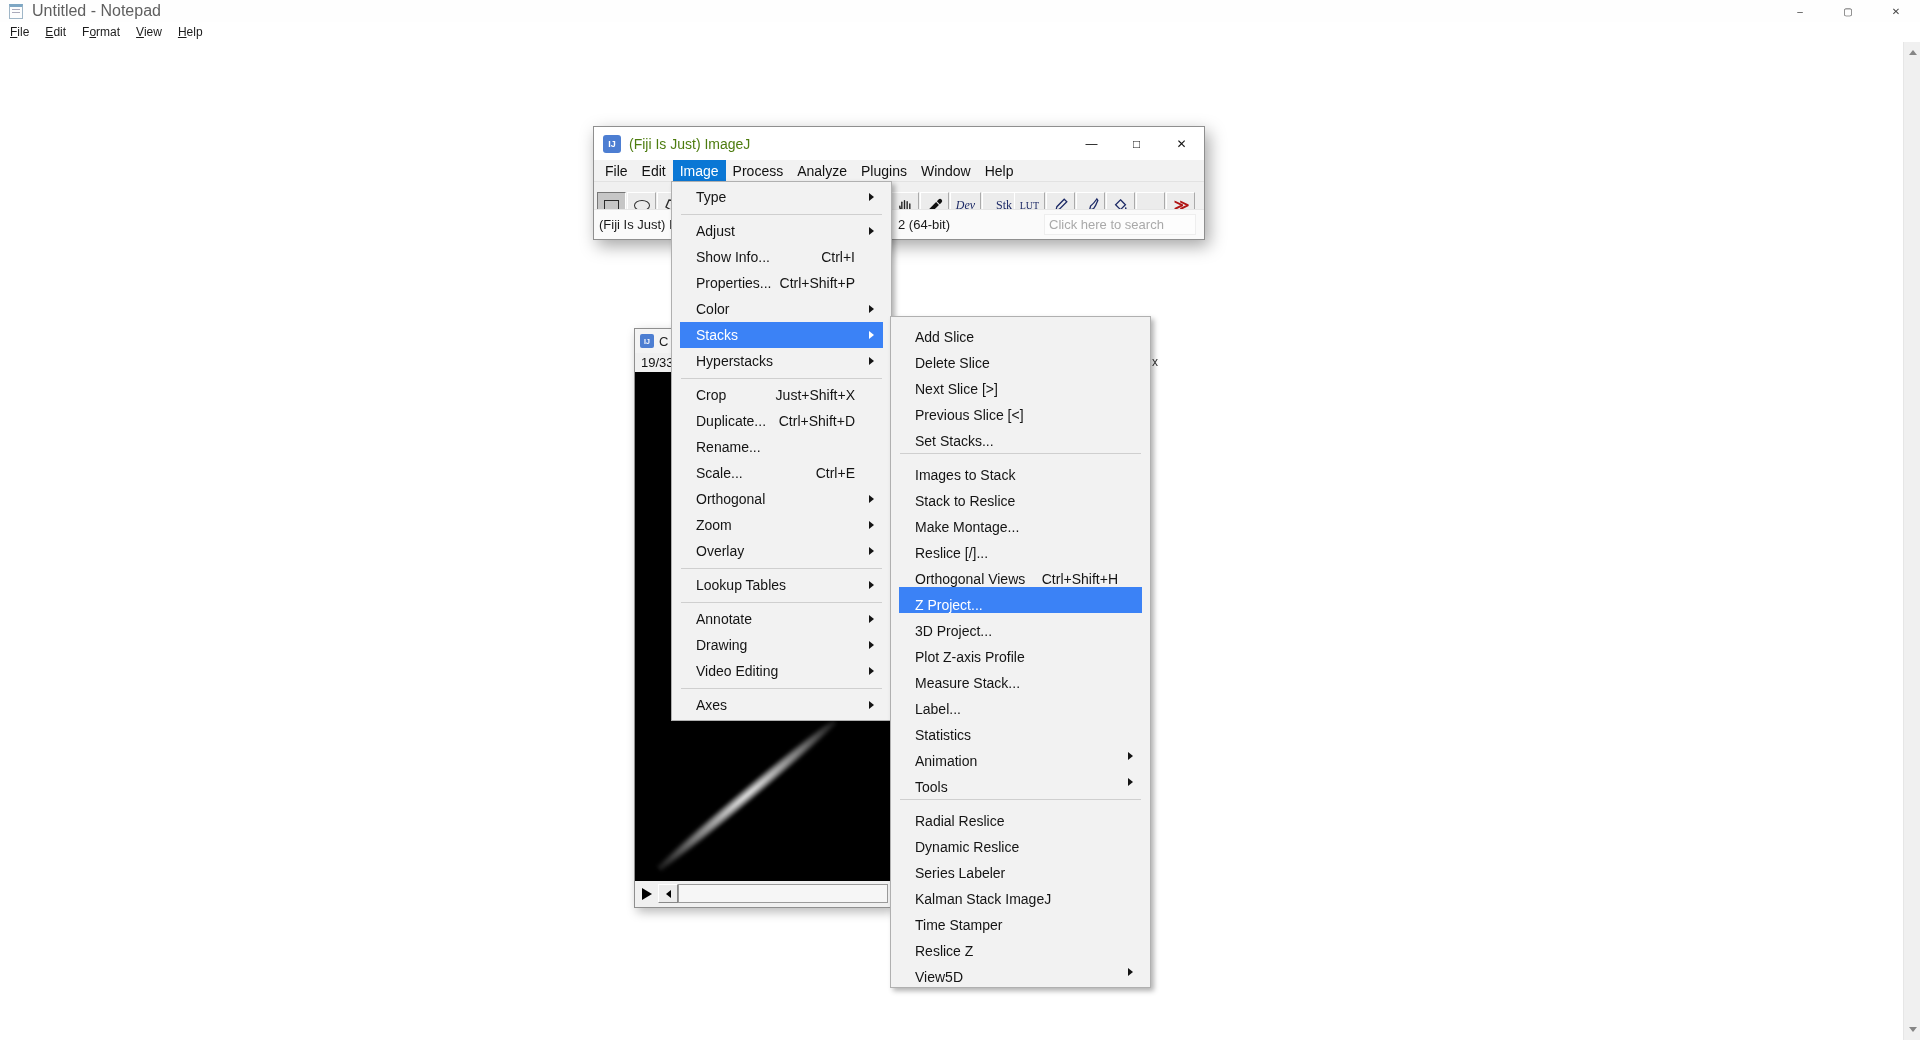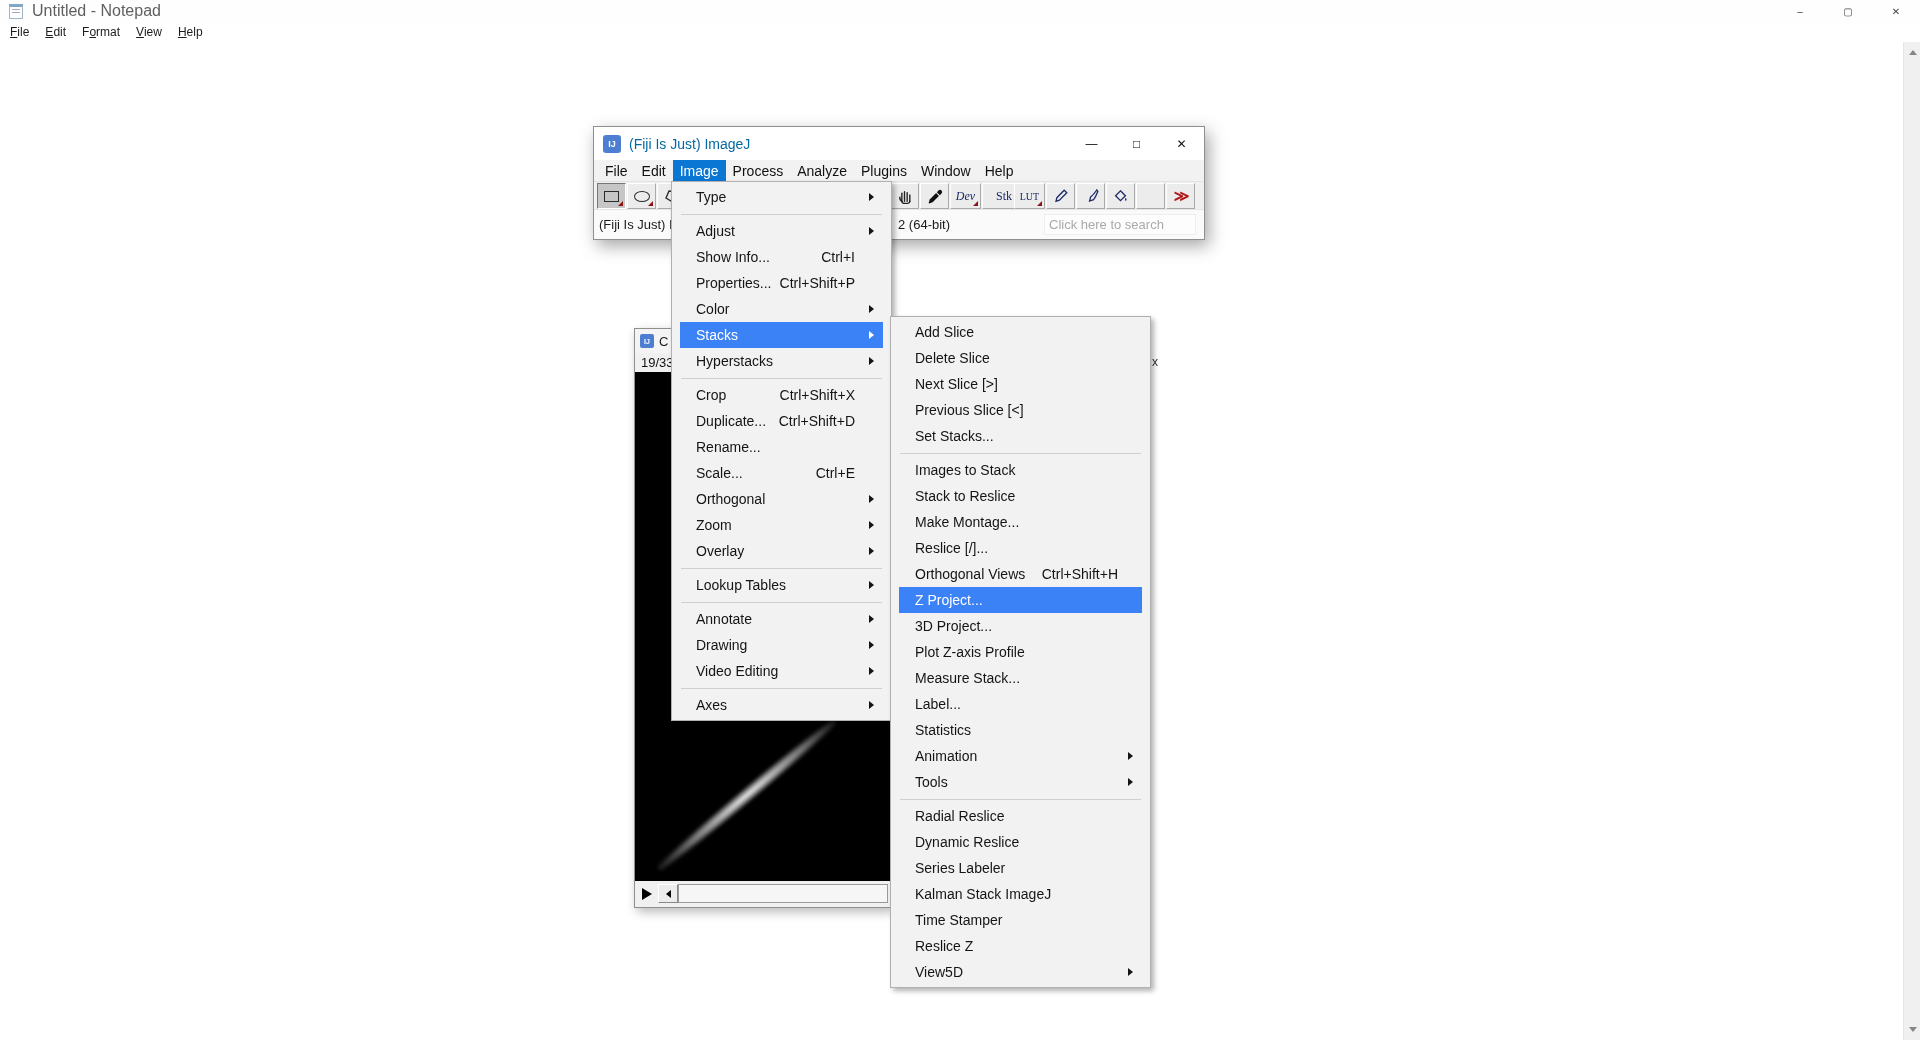--- a/index.html
+++ b/index.html
@@ -35,31 +35,31 @@
   
   .ij-win { position:absolute; left:593px; top:126px; width:612px; height:114px;
             background:#fff; border:1px solid #8f8f8f; z-index:5;
             box-shadow:4px 6px 16px rgba(0,0,0,.35); }
   .ij-titlebar { position:absolute; left:0; top:0; right:0; height:33px; background:#fff;
                  display:flex; align-items:center; }
   .ij-appicon { width:18px; height:18px; margin-left:9px; background:#4d7ed2; border-radius:3px;
                 position:relative; }
   .ij-appicon:after { content:"IJ"; position:absolute; inset:0; color:#fff; font-size:9px;
                       font-weight:bold; display:flex; align-items:center; justify-content:center; }
-  .ij-title { margin-left:8px; font-size:14px; color:#0369a1; }
+  .ij-title { margin-left:8px; font-size:14px; color:#4d7c0f; }
   .ij-caption { position:absolute; right:0; top:0; height:33px; display:flex; }
   .ij-cap-btn { width:45px; height:33px; display:flex; align-items:center; justify-content:center;
                 font-size:12px; color:#111; }
   .ij-menubar { position:absolute; left:0; top:33px; right:0; height:21px; background:#f2f2f2;
                 display:flex; align-items:stretch; padding-left:4px; }
   .ij-menubar .mb-item { font-size:14px; color:#111; padding:0 7px; display:flex; align-items:center; }
   .ij-menubar .mb-item.hl { background:#0a77d5; color:#fff; }
   .ij-toolbar { position:absolute; left:0; top:54px; right:0; height:28px; background:#f0f0f0;
                 border-top:1px solid #e2e2e2; }
-  .tbtn { position:absolute; top:1px; width:29px; height:26px; background:#ececec;
+  .tbtn { position:absolute; top:10px; width:29px; height:26px; background:#ececec;
           border:1px solid #aaa; border-top-color:#fff; border-left-color:#fff;
           display:flex; align-items:center; justify-content:center; }
   .tbtn.sel { background:#c6c6c6; border-color:#777 #fff #fff #777; }
   .corner:after { content:""; position:absolute; right:2px; bottom:2px; width:0; height:0;
                   border-left:5px solid transparent; border-bottom:5px solid #8f1212; }
   .glyph-rect { width:15px; height:11px; border:1.5px solid #2b2b2b; }
   .glyph-oval { width:16px; height:11px; border:1.5px solid #2b2b2b; border-radius:50%; }
   .tool-text { font-family:"Liberation Serif", serif; font-size:12px; color:#1d2a66; }
   .tool-text.it { font-style:italic; }
   .more-tools { color:#b01414; font-size:15px; font-weight:bold; letter-spacing:-2px; }
@@ -104,21 +104,21 @@
   .stk-scroll-track { position:absolute; left:43px; top:3px; right:3px; height:19px;
                       background:#f6f6f6; border:1px solid #9a9a9a; }
 
   
   .menu { position:absolute; background:#f2f2f2; border:1px solid #b0b0b0;
           box-shadow:3px 3px 5px rgba(0,0,0,.3); padding:2px 8px; }
   #image-menu { left:671px; top:181px; width:221px; z-index:10; }
   #stacks-menu { left:890px; top:316px; width:261px; z-index:11; }
   .menu-item { height:26px; display:flex; align-items:center; padding-left:16px;
                font-size:14px; color:#141414; position:relative; }
-  #stacks-menu .menu-item { height:26px; }
+  #stacks-menu .menu-item { height:26px;align-items:flex-end; }
   .mi-shortcut { margin-left:auto; padding-right:28px; }
   #stacks-menu .mi-shortcut { padding-right:24px; }
   .mi-arrow { position:absolute; right:9px; top:50%; margin-top:-4px; width:0; height:0;
               border-top:4px solid transparent; border-bottom:4px solid transparent;
               border-left:5px solid currentColor; }
   .menu-item.hl { background:#3b82f6; color:#fff; }
   .menu-sep { height:1px; background:#cfcfcf; margin:3.5px 1px; }
 
   .stray-frag { position:absolute; left:1152px; top:355px; font-size:12px; color:#333; z-index:3; }
 </style>
@@ -312,21 +312,21 @@
       <span class="mi-arrow"></span>
     </div>
     <div class="menu-item">
       <span class="mi-label">Hyperstacks</span>
       <span class="mi-shortcut"></span>
       <span class="mi-arrow"></span>
     </div>
     <div class="menu-sep"></div>
     <div class="menu-item">
       <span class="mi-label">Crop</span>
-      <span class="mi-shortcut">Ctrl+Shift+X</span>
+      <span class="mi-shortcut">Just+Shift+X</span>
 
     </div>
     <div class="menu-item">
       <span class="mi-label">Duplicate...</span>
       <span class="mi-shortcut">Ctrl+Shift+D</span>
 
     </div>
     <div class="menu-item">
       <span class="mi-label">Rename...</span>
       <span class="mi-shortcut"></span>

